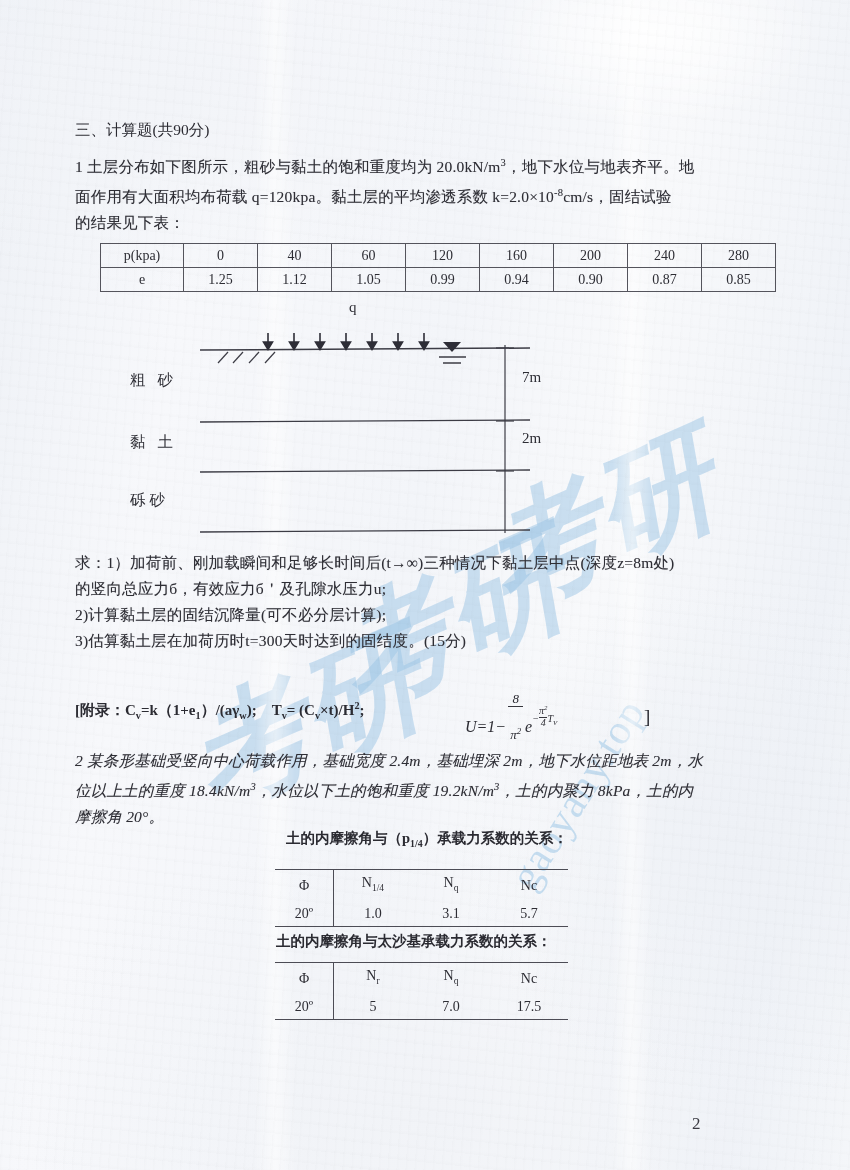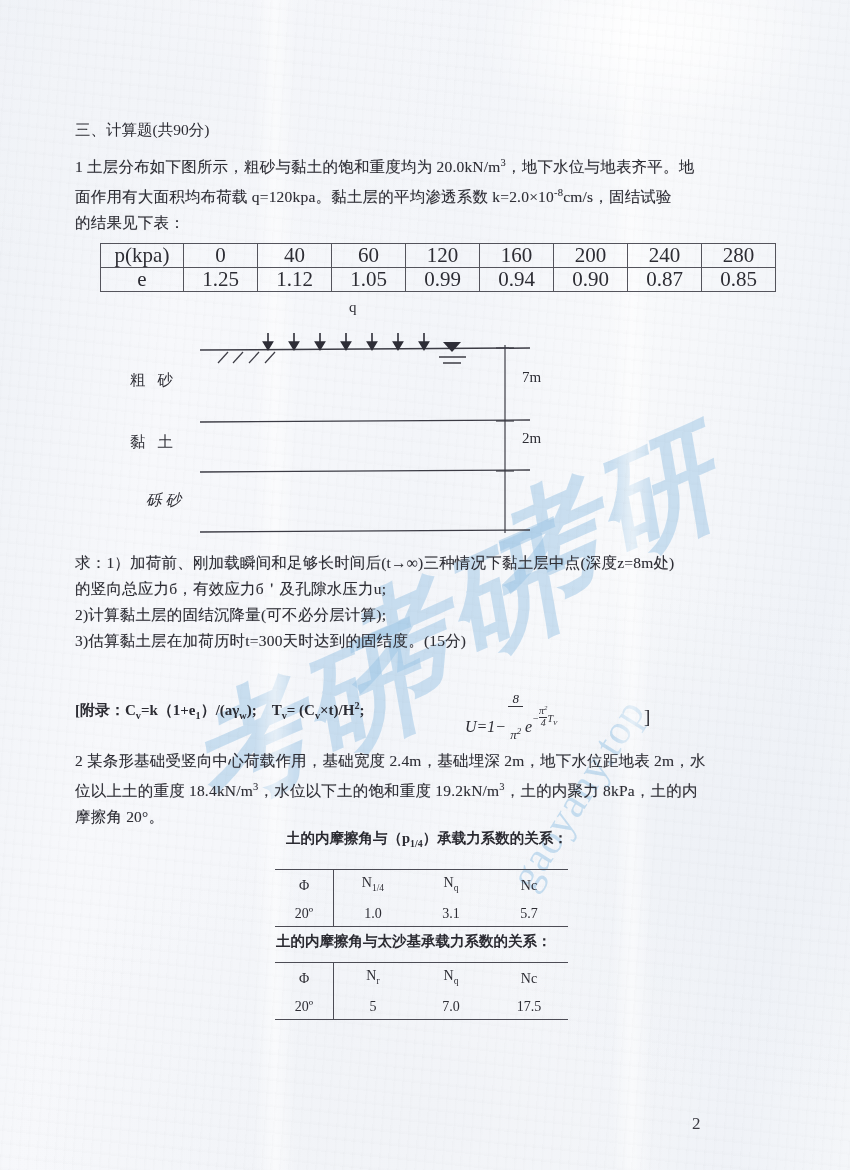--- a/index.html
+++ b/index.html
@@ -91,21 +91,21 @@
     text-shadow: 0 0 .7px rgba(60,60,70,.35);
   }
   .para .ln { display: block; white-space: nowrap; }
   .hdr { font-size: 15.5px; color: #2b2b32; white-space: nowrap; }
 
   sub, sup { font-size: 68%; }
 
   
   table.grid {
     border-collapse: collapse;
-    font-size: 21px;
+    font-size: 14px;
     color: #2d2d34;
   }
   table.grid td {
     border: 1px solid #54545c;
     text-align: center;
     height: 23px;
     line-height: 23px;
     padding: 0 4px;
   }
   table.grid td.lbl { width: 74px; }
@@ -295,21 +295,21 @@
         <line x1="70" y1="232" x2="400" y2="230" stroke="#3c3c45" stroke-width="1.4"></line>
 
         <line x1="375" y1="45" x2="375" y2="233" stroke="#3c3c45" stroke-width="1.2"></line>
         <line x1="366" y1="48" x2="384" y2="48" stroke="#3c3c45" stroke-width="1.2"></line>
         <line x1="366" y1="121" x2="384" y2="121" stroke="#3c3c45" stroke-width="1.2"></line>
         <line x1="366" y1="171" x2="384" y2="171" stroke="#3c3c45" stroke-width="1.2"></line>
       </svg>
 
       <div class="soil-label" style="left:0px; top:70px;">粗 砂</div>
       <div class="soil-label" style="left:0px; top:132px;">黏 土</div>
-      <div class="soil-label" style="left:16px; top:190px;font-style:italic;">砾砂</div>
+      <div class="soil-label" style="left:0px; top:190px;">砾砂</div>
 
       <div class="dim-label" style="left:392px; top:69px;">7m</div>
       <div class="dim-label" style="left:392px; top:130px;">2m</div>
     </div>
 
     <div class="blk para" style="left:75px; top:550px;">
       <span class="ln">求：1）加荷前、刚加载瞬间和足够长时间后(t→∞)三种情况下黏土层中点(深度z=8m处)</span>
       <span class="ln">的竖向总应力б，有效应力б＇及孔隙水压力u;</span>
       <span class="ln">2)计算黏土层的固结沉降量(可不必分层计算);</span>
       <span class="ln">3)估算黏土层在加荷历时t=300天时达到的固结度。(15分)</span>
@@ -318,21 +318,21 @@
     <div class="blk frm" style="left:75px; top:700px;">
       <span>[</span><span>附录：</span><span>C</span><sub>v</sub><span>=k（1+e</span><sub>1</sub><span>）/(aγ</span><sub>w</sub><span>);</span>
       &nbsp;&nbsp;&nbsp;<span>T</span><sub>v</sub><span>= (C</span><sub>v</sub><span>×t)/H</span><sup>2</sup><span>;</span>
     </div>
 
     <div class="blk frm-italic" style="left:465px; top:692px;">
       <span>U</span><span>=</span><span>1</span><span>−</span><span class="frac"><span class="num">8</span><span class="den"><span>π</span><sup>2</sup></span></span><span>e</span><span class="expo"><span>−</span><span class="mini-frac"><span class="num"><span>π</span><sup>2</sup></span><span class="den">4</span></span><span>T</span><sub>V</sub></span>
     </div>
     <div class="blk frm" style="left:644px; top:706px; font-size:19px; font-weight:400;">]</div>
 
-    <div class="blk para" style="left:75px; top:748px;">
+    <div class="blk para" style="left:75px; top:748px;font-style:italic;">
       <span class="ln">2 某条形基础受竖向中心荷载作用，基础宽度 2.4m，基础埋深 2m，地下水位距地表 2m，水</span>
       <span class="ln"><span>位以上土的重度 18.4kN/m</span><sup>3</sup><span>，水位以下土的饱和重度 19.2kN/m</span><sup>3</sup><span>，土的内聚力 8kPa，土的内</span></span>
       <span class="ln">摩擦角 20°。</span>
     </div>
 
     <div class="blk cap-title" style="left:286px; top:829px;">
       <span>土的内摩擦角与（p</span><sub>1/4</sub><span>）承载力系数的关系：</span>
     </div>
     <div class="blk" style="left:275px; top:869px;">
       <table class="cap">

